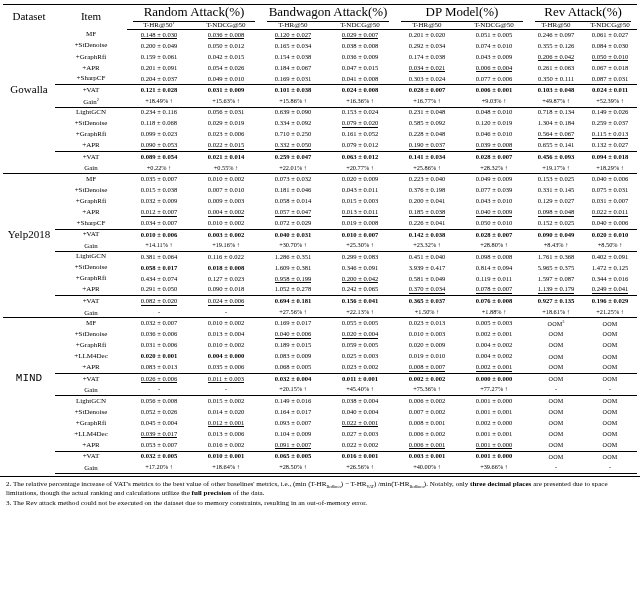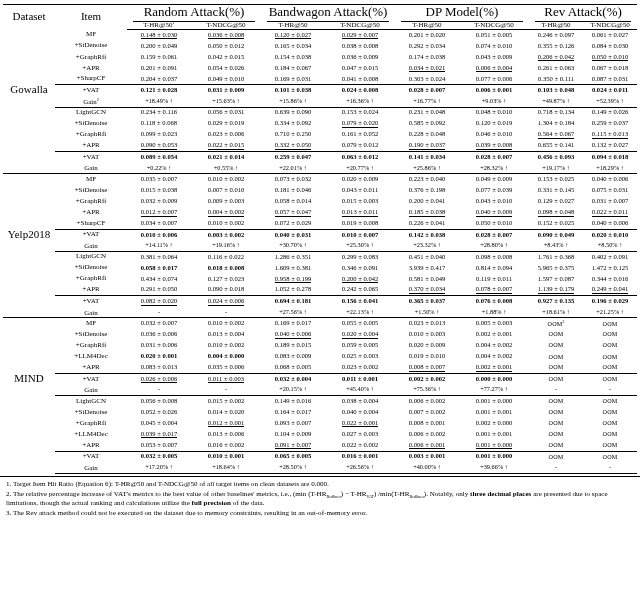--- a/index.html
+++ b/index.html
@@ -431,21 +431,21 @@
           <td class="gain">-</td>
           <td class="gain">+27.56% ↑</td>
           <td class="gain">+22.13% ↑</td>
           <td class="gain">+1.50% ↑</td>
           <td class="gain">+1.88% ↑</td>
           <td class="gain">+18.61% ↑</td>
           <td class="gain">+21.25% ↑</td>
         </tr>
         <tr class="sec-sep datarow">
           <td class="dataset" rowspan="14">
-            <div style="position: relative; top: -16.65px;">MIND</div>
+            <div style="position: relative; top: -16.65px; font-family: Liberation Mono, monospace;">MIND</div>
           </td>
           <td class="model">MF</td>
           <td class="val">0.032 ± 0.007</td>
           <td class="val">0.010 ± 0.002</td>
           <td class="val">0.169 ± 0.017</td>
           <td class="val">0.055 ± 0.005</td>
           <td class="val">0.023 ± 0.013</td>
           <td class="val">0.005 ± 0.003</td>
           <td class="val oom">OOM<sup>3</sup></td>
           <td class="val oom">OOM</td>
@@ -591,18 +591,17 @@
           <td class="gain">+40.00% ↑</td>
           <td class="gain">+39.66% ↑</td>
           <td class="gain">-</td>
           <td class="gain">-</td>
         </tr>
       </tbody>
   </table>
 </div>
 
 <div id="footnotes">
-  <div>1. Target Item Hit Ratio (Equation 6): T-HR@50 and T-NDCG@50 of all target items on clean datasets are 0.000.</div>
   <div>
     <span>2. The relative percentage increase of VAT's metrics to the best value of other baselines' metrics, i.e., (min (T-HR</span><sub>Bedlines</sub><span>) − T-HR</span><sub>VAT</sub><span>) /min(T-HR</span><sub>Bedlines</sub><span>). Notably, only </span><b>three decimal places</b><span> are presented due to space limitations, though the actual ranking and calculations utilize the </span><b>full precision</b><span> of the data.</span>
   </div>
   <div>3. The Rev attack method could not be executed on the dataset due to memory constraints, resulting in an out-of-memory error.</div>
 </div>
 
 </body></html>

